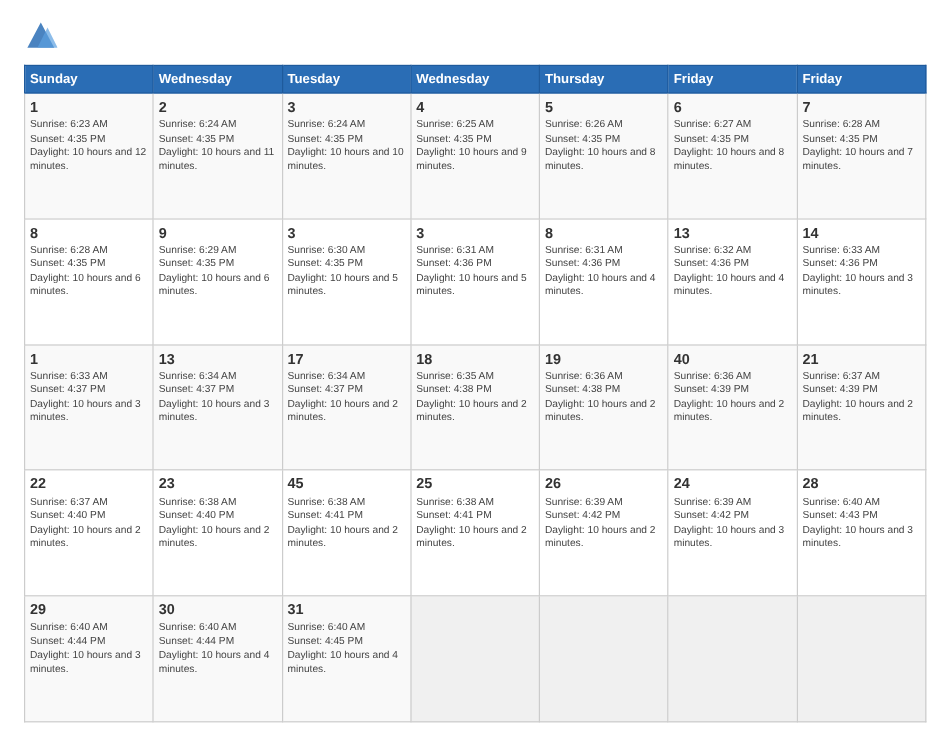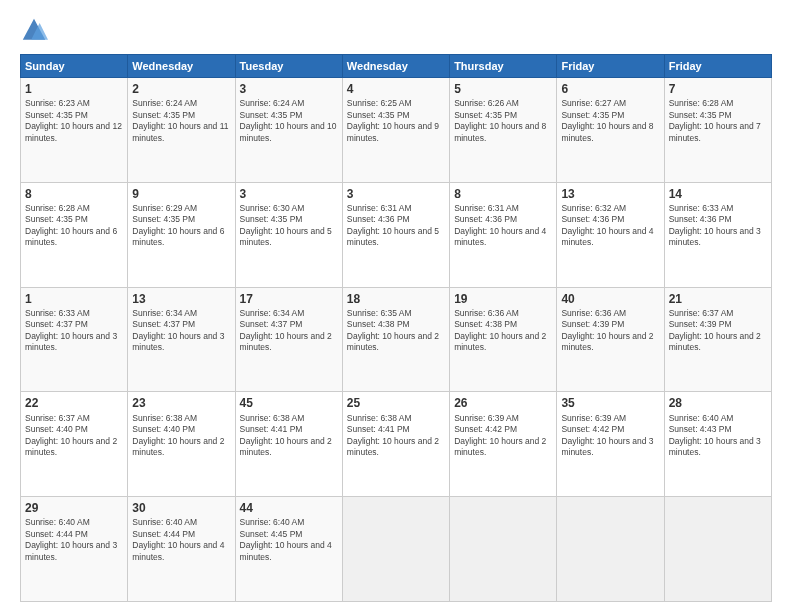--- a/index.html
+++ b/index.html
@@ -241,39 +241,39 @@
           </td>
           <td>
             <span class="day-number">25</span>
             <div class="day-info">Sunrise: 6:38 AM<br>Sunset: 4:41 PM<br>Daylight: 10 hours and 2 minutes.</div>
           </td>
           <td>
             <span class="day-number">26</span>
             <div class="day-info">Sunrise: 6:39 AM<br>Sunset: 4:42 PM<br>Daylight: 10 hours and 2 minutes.</div>
           </td>
           <td>
-            <span class="day-number">35</span>
+            <span class="day-number">24</span>
             <div class="day-info">Sunrise: 6:39 AM<br>Sunset: 4:42 PM<br>Daylight: 10 hours and 3 minutes.</div>
           </td>
           <td>
             <span class="day-number">28</span>
             <div class="day-info">Sunrise: 6:40 AM<br>Sunset: 4:43 PM<br>Daylight: 10 hours and 3 minutes.</div>
           </td>
         </tr>
         <tr>
           <td>
             <span class="day-number">29</span>
             <div class="day-info">Sunrise: 6:40 AM<br>Sunset: 4:44 PM<br>Daylight: 10 hours and 3 minutes.</div>
           </td>
           <td>
             <span class="day-number">30</span>
             <div class="day-info">Sunrise: 6:40 AM<br>Sunset: 4:44 PM<br>Daylight: 10 hours and 4 minutes.</div>
           </td>
           <td>
-            <span class="day-number">44</span>
+            <span class="day-number">31</span>
             <div class="day-info">Sunrise: 6:40 AM<br>Sunset: 4:45 PM<br>Daylight: 10 hours and 4 minutes.</div>
           </td>
           <td class="empty"></td>
           <td class="empty"></td>
           <td class="empty"></td>
           <td class="empty"></td>
         </tr>
       </tbody>
   </table>
 </div>

